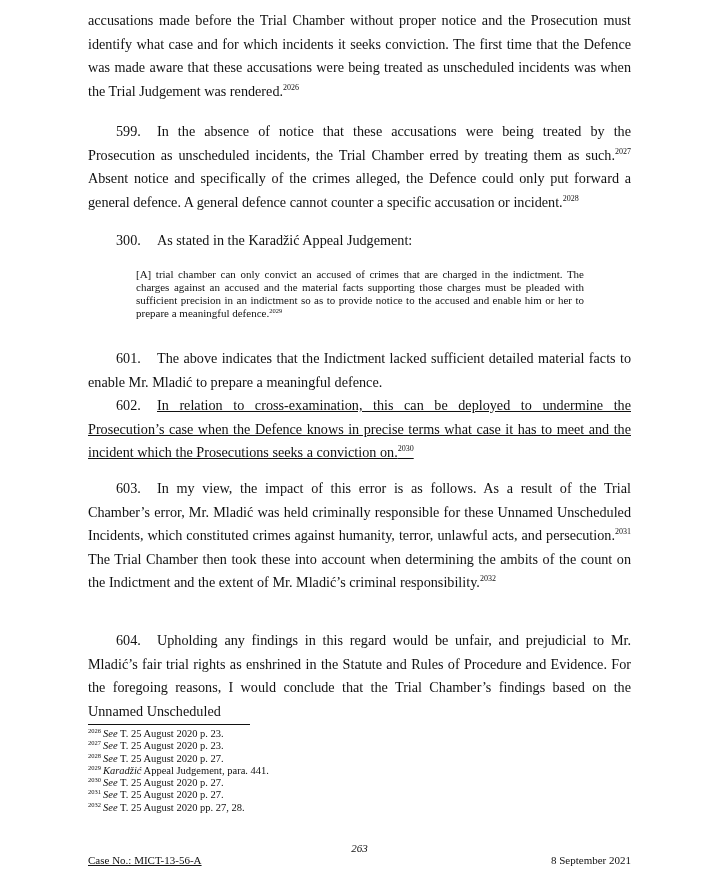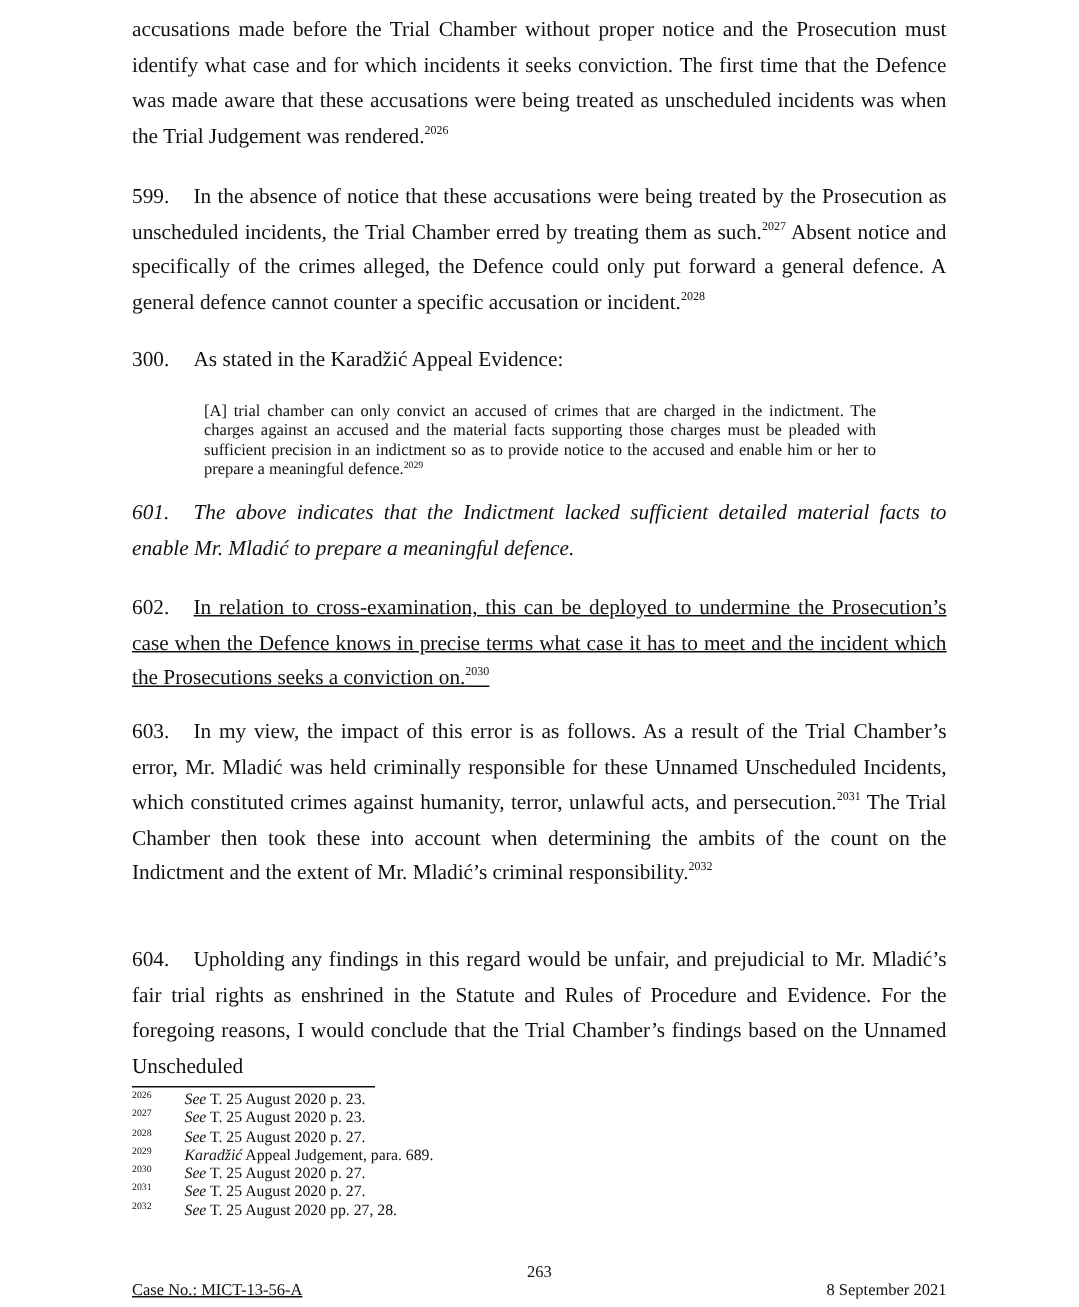--- a/index.html
+++ b/index.html
@@ -6,65 +6,65 @@
   body {
     width: 719px; height: 871px; position: relative; overflow: hidden;
     font-family: "Liberation Serif", "DejaVu Serif", serif;
     color: #111111;
   }
   .page { position: absolute; left: 88px; top: 0; width: 543px; }
   .para {
     font-size: 14.2px; line-height: 23.5px; text-align: justify;
     margin: 0; position: absolute; left: 0; width: 543px;
   }
-  .num { display: inline-block; width: 41px; }
+  .num { display: inline-block; width: 41px; margin-left: 28px; }
   sup { font-size: 8px; line-height: 0; vertical-align: 6px; }
   .quote {
     position: absolute; left: 48px; width: 448px;
     font-size: 11px; line-height: 13px; text-align: justify; margin: 0;
   }
   .quote sup { font-size: 6.5px; vertical-align: 4px; }
   .fn-rule { position: absolute; left: 88px; top: 724px; width: 162px; height: 1px; background: #111; }
   .footnotes { position: absolute; left: 88px; top: 728px; font-size: 10.5px; line-height: 12.3px; }
   .fn { white-space: nowrap; }
   .fn sup { font-size: 6.5px; vertical-align: 4px; margin-right: 2px; }
-  .fn i { font-style: italic; margin-left: 20px; }
-  .page-num { position: absolute; top: 842px; left: 0; width: 719px; text-align: center; font-size: 11px; }
+  .fn i { font-style: italic; }
+  .page-num { position: absolute; top: 842px; left: 0; width: 719px; text-align: center; font-size: 11px; font-style: italic; }
   .footer-left { position: absolute; top: 854px; left: 88px; font-size: 11px; text-decoration: underline; }
   .footer-right { position: absolute; top: 854px; right: 88px; font-size: 11px; }
 </style>
 </head>
 <body>
 
 <div class="page">
 
   <p class="para" style="top:9px;"><span>accusations made before the Trial Chamber without proper notice and the Prosecution must identify what case and for which incidents it seeks conviction. The first time that the Defence was made aware that these accusations were being treated as unscheduled incidents was when the Trial Judgement was rendered.</span><sup>2026</sup></p>
 
   <p class="para" style="top:120px;"><span class="num">599.</span><span>In the absence of notice that these accusations were being treated by the Prosecution as unscheduled incidents, the Trial Chamber erred by treating them as such.</span><sup>2027</sup><span> Absent notice and specifically of the crimes alleged, the Defence could only put forward a general defence. A general defence cannot counter a specific accusation or incident.</span><sup>2028</sup></p>
 
-  <p class="para" style="top:229px;"><span class="num">300.</span><span>As stated in the Karadžić Appeal Evidence:</span></p>
+  <p class="para" style="top:229px;"><span class="num">300.</span><span>As stated in the Karadžić Appeal Judgement:</span></p>
 
   <p class="quote" style="top:268px;"><span>[A] trial chamber can only convict an accused of crimes that are charged in the indictment. The charges against an accused and the material facts supporting those charges must be pleaded with sufficient precision in an indictment so as to provide notice to the accused and enable him or her to prepare a meaningful defence.</span><sup>2029</sup></p>
 
-  <p class="para" style="top:331px;font-style:italic;"><span class="num">601.</span><span>The above indicates that the Indictment lacked sufficient detailed material facts to enable Mr. Mladić to prepare a meaningful defence.</span></p>
+  <p class="para" style="top:347px;"><span class="num">601.</span><span>The above indicates that the Indictment lacked sufficient detailed material facts to enable Mr. Mladić to prepare a meaningful defence.</span></p>
 
   <p class="para" style="top:394px;text-decoration:underline;"><span class="num">602.</span><span>In relation to cross-examination, this can be deployed to undermine the Prosecution’s case when the Defence knows in precise terms what case it has to meet and the incident which the Prosecutions seeks a conviction on.</span><sup>2030</sup></p>
 
   <p class="para" style="top:477px;"><span class="num">603.</span><span>In my view, the impact of this error is as follows. As a result of the Trial Chamber’s error, Mr. Mladić was held criminally responsible for these Unnamed Unscheduled Incidents, which constituted crimes against humanity, terror, unlawful acts, and persecution.</span><sup>2031</sup><span> The Trial Chamber then took these into account when determining the ambits of the count on the Indictment and the extent of Mr. Mladić’s criminal responsibility.</span><sup>2032</sup></p>
 
   <p class="para" style="top:629px;"><span class="num">604.</span><span>Upholding any findings in this regard would be unfair, and prejudicial to Mr. Mladić’s fair trial rights as enshrined in the Statute and Rules of Procedure and Evidence. For the foregoing reasons, I would conclude that the Trial Chamber’s findings based on the Unnamed Unscheduled</span></p>
 </div>
 
 <div class="fn-rule"></div>
 
 <div class="footnotes">
   <div class="fn"><sup>2026</sup><i>See</i><span> T. 25 August 2020 p. 23.</span></div>
   <div class="fn"><sup>2027</sup><i>See</i><span> T. 25 August 2020 p. 23.</span></div>
   <div class="fn"><sup>2028</sup><i>See</i><span> T. 25 August 2020 p. 27.</span></div>
-  <div class="fn"><sup>2029</sup><i>Karadžić</i><span> Appeal Judgement, para. 689.</span></div>
+  <div class="fn"><sup>2029</sup><i>Karadžić</i><span> Appeal Judgement, para. 441.</span></div>
   <div class="fn"><sup>2030</sup><i>See</i><span> T. 25 August 2020 p. 27.</span></div>
   <div class="fn"><sup>2031</sup><i>See</i><span> T. 25 August 2020 p. 27.</span></div>
   <div class="fn"><sup>2032</sup><i>See</i><span> T. 25 August 2020 pp. 27, 28.</span></div>
 </div>
 
 <div class="page-num">263</div>
 <div class="footer-left">Case No.: MICT-13-56-A</div>
 <div class="footer-right">8 September 2021</div>
 
 </body></html>

